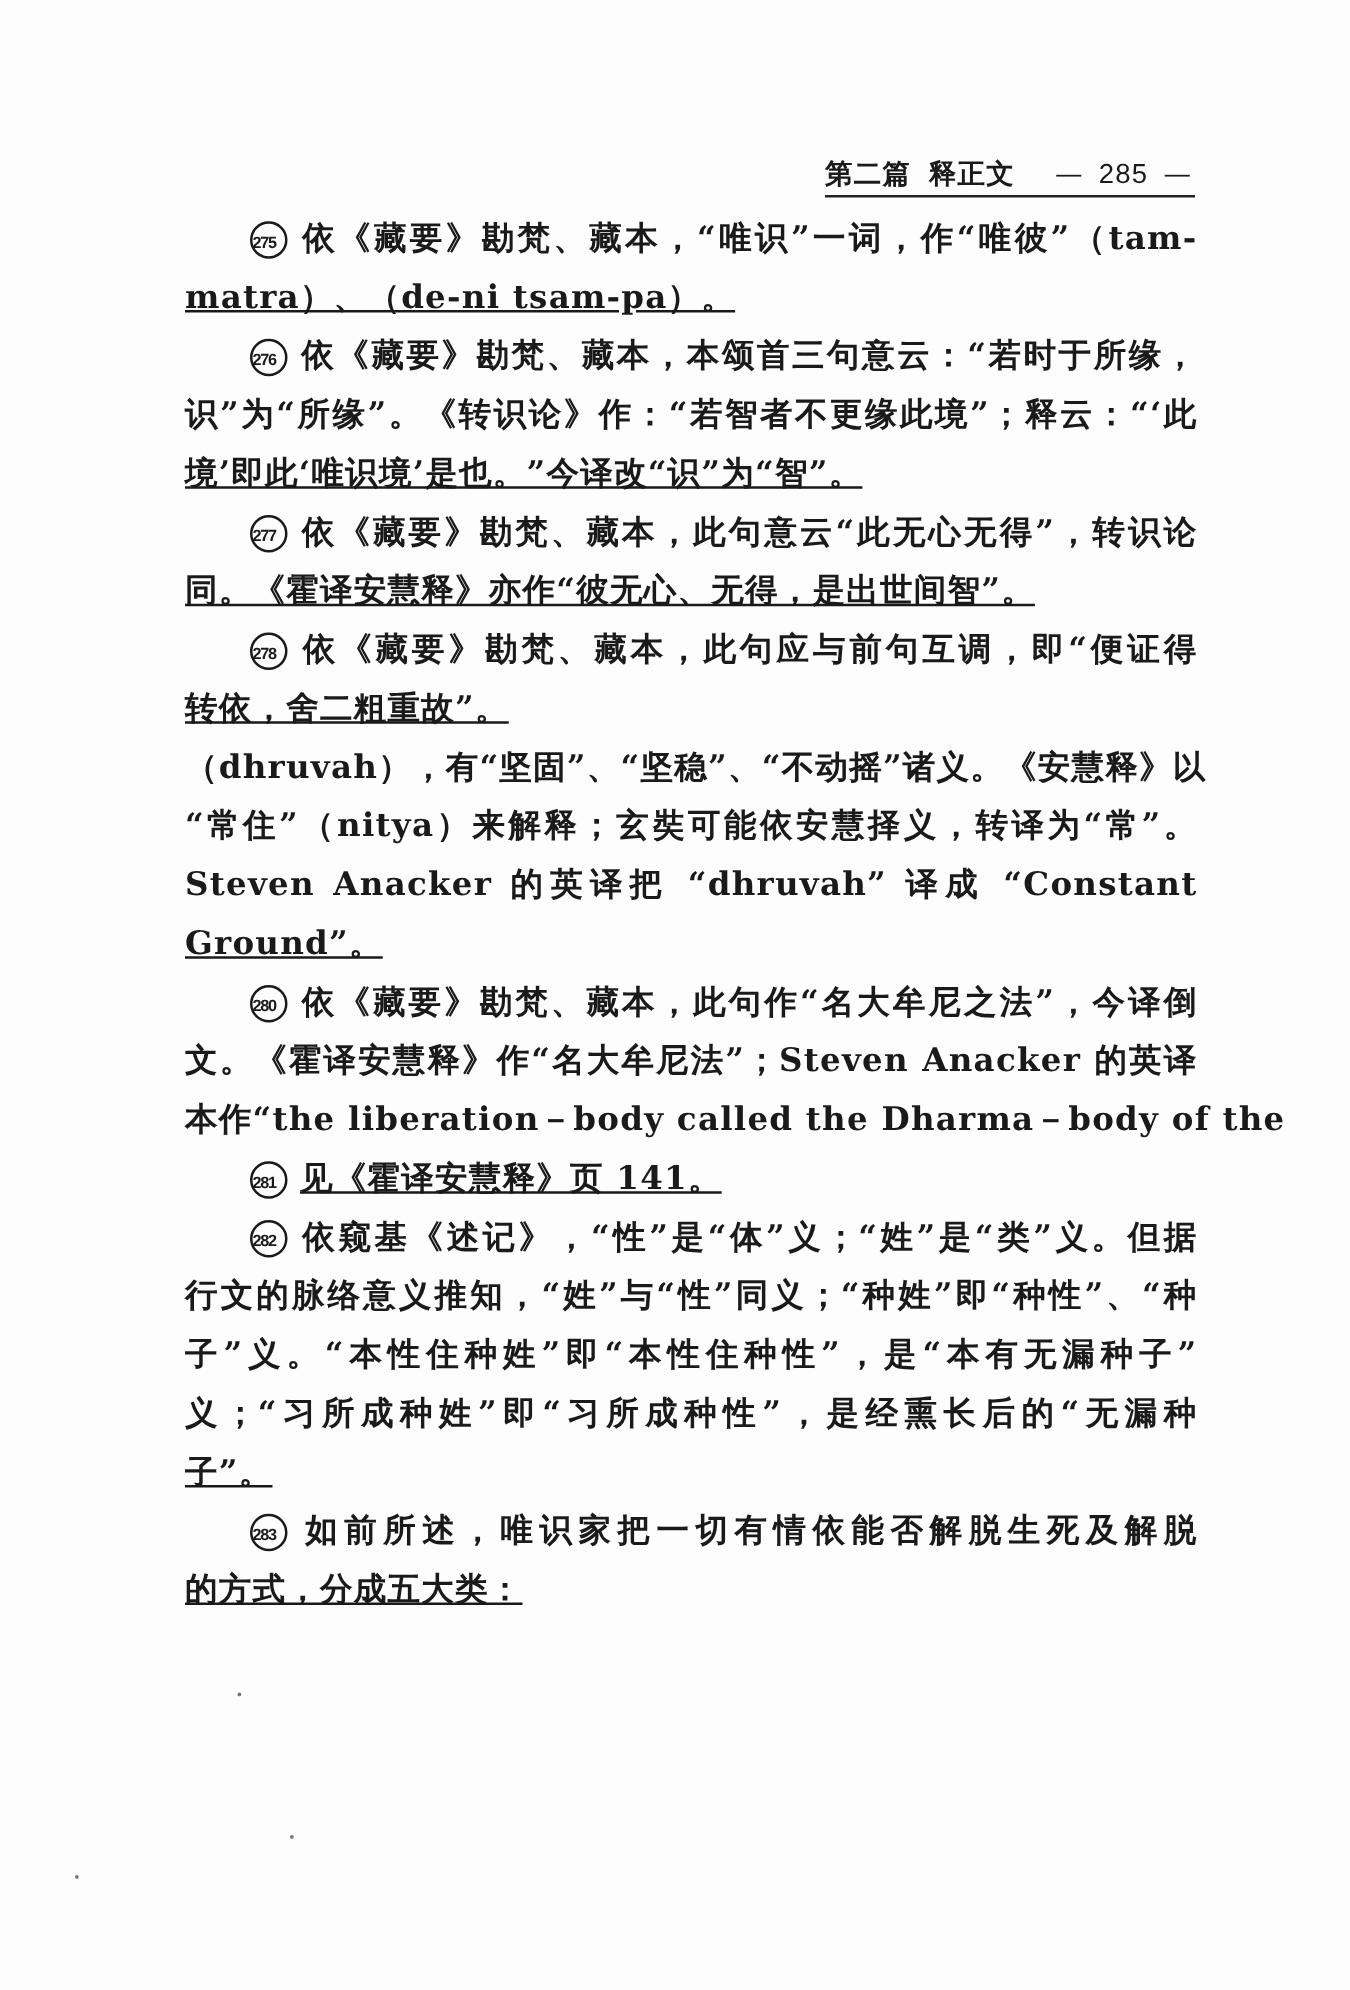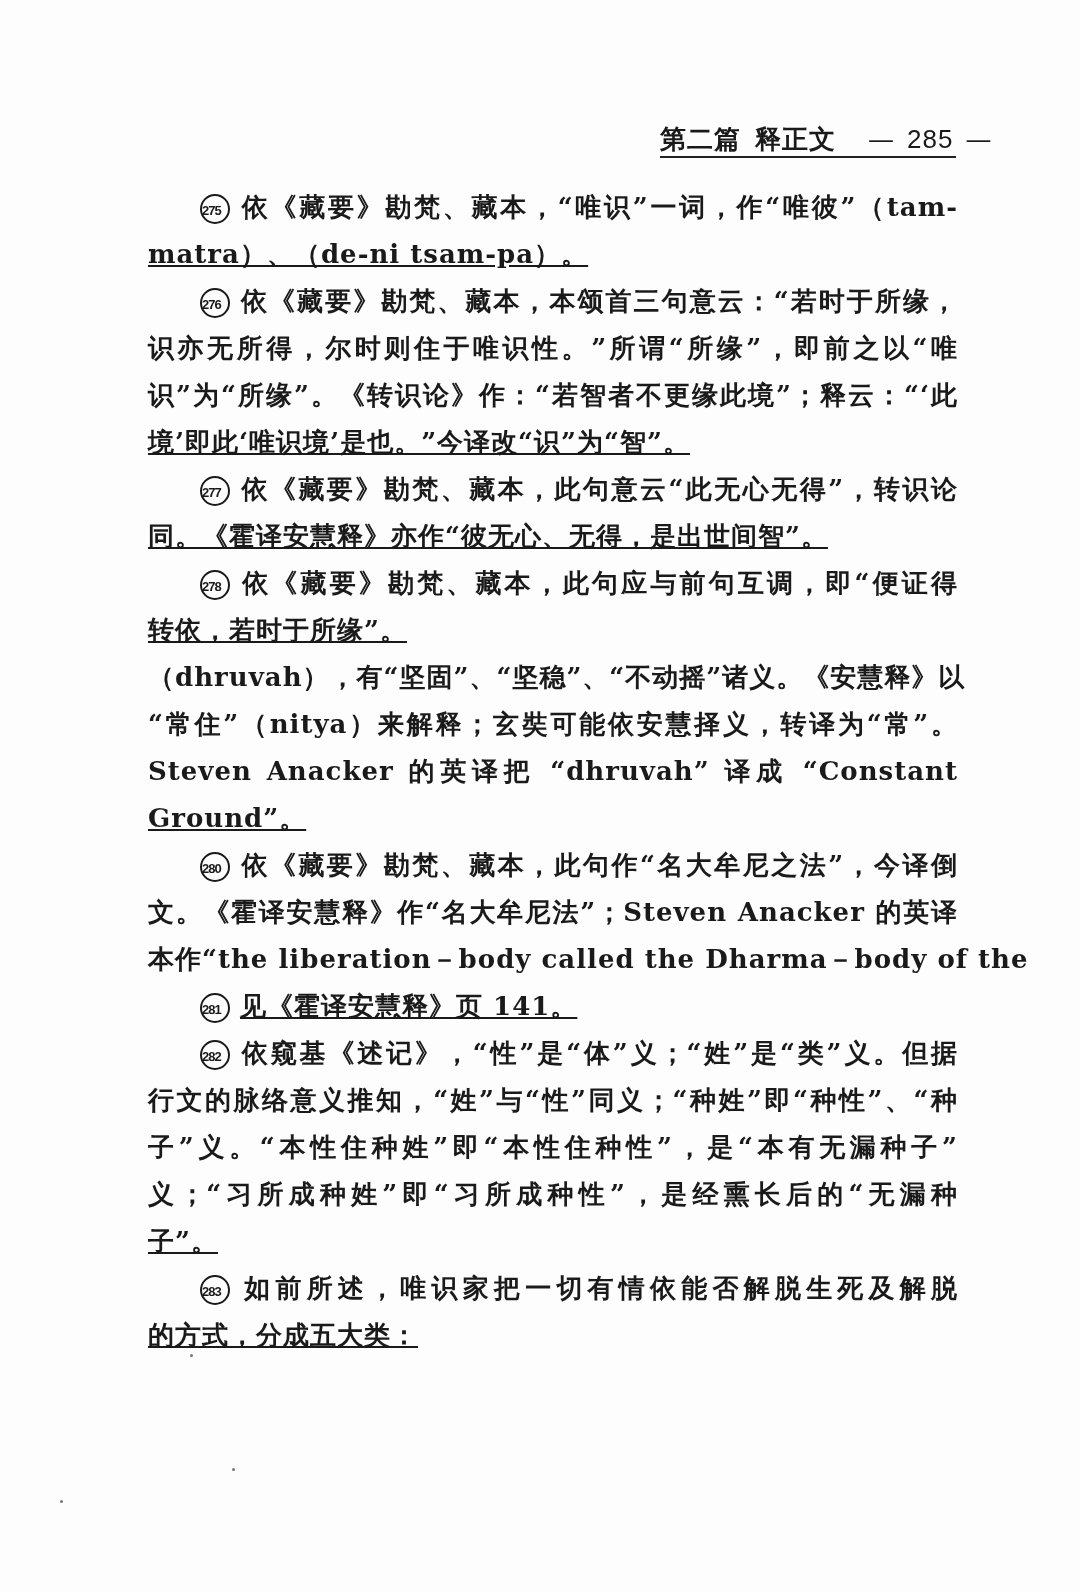--- a/index.html
+++ b/index.html
@@ -21,36 +21,36 @@
       width: 1080px; height: 1592px;
       background: #fdfdfd;
     }
     .running-head {
       position: absolute;
       left: 660px;
       top: 122px;
       width: 296px;
       height: 34px;
       border-bottom: 2px solid #222;
-      font-size: 26px;
+      font-size: 22px;
       font-weight: bold;
       white-space: nowrap;
       display: flex;
       align-items: center;
       letter-spacing: 1px;
     }
     .running-head .part { margin-right: 14px; }
     .running-head .section { margin-right: 20px; }
     .running-head .dash { margin: 0 12px; font-weight: normal; }
     .running-head .pageno { font-family: "Liberation Sans", sans-serif; font-weight: normal; }
 
     .body-text {
       position: absolute;
       left: 148px;
-      top: 184px;
+      top: 168px;
       width: 810px;
     }
     .line {
       height: 47px;
       line-height: 47px;
       font-size: 26px;
       font-weight: bold;
       white-space: nowrap;
       text-align: justify;
       text-align-last: justify;
@@ -97,29 +97,28 @@
     <span class="pageno">285</span>
     <span class="dash">—</span>
   </div>
 
   <div class="body-text">
 
     <div class="line indent"><span class="note-num">275</span><span>依《藏要》勘梵、藏本，“唯识”一词，作“唯彼”（tam-</span></div>
     <div class="line last">matra）、（de-ni tsam-pa）。</div>
 
     <div class="line indent"><span class="note-num">276</span><span>依《藏要》勘梵、藏本，本颂首三句意云：“若时于所缘，</span></div>
-    <div class="line">识亦无所得，尔时则住于唯识性。”所谓“所缘”，即前之以“唯</div>
     <div class="line">识”为“所缘”。《转识论》作：“若智者不更缘此境”；释云：“‘此</div>
     <div class="line last">境’即此‘唯识境’是也。”今译改“识”为“智”。</div>
 
     <div class="line indent"><span class="note-num">277</span><span>依《藏要》勘梵、藏本，此句意云“此无心无得”，转识论</span></div>
     <div class="line last">同。《霍译安慧释》亦作“彼无心、无得，是出世间智”。</div>
 
     <div class="line indent"><span class="note-num">278</span><span>依《藏要》勘梵、藏本，此句应与前句互调，即“便证得</span></div>
-    <div class="line last">转依，若时于所缘”。</div>
+    <div class="line last">转依，舍二粗重故”。</div>
 
     <div class="line">（dhruvah），有“坚固”、“坚稳”、“不动摇”诸义。《安慧释》以</div>
     <div class="line">“常住”（nitya）来解释；玄奘可能依安慧择义，转译为“常”。</div>
     <div class="line">Steven Anacker 的英译把 “dhruvah” 译成 “Constant</div>
     <div class="line last">Ground”。</div>
 
     <div class="line indent"><span class="note-num">280</span><span>依《藏要》勘梵、藏本，此句作“名大牟尼之法”，今译倒</span></div>
     <div class="line">文。《霍译安慧释》作“名大牟尼法”；Steven Anacker 的英译</div>
     <div class="line">本作“the liberation－body called the Dharma－body of the</div>
 

